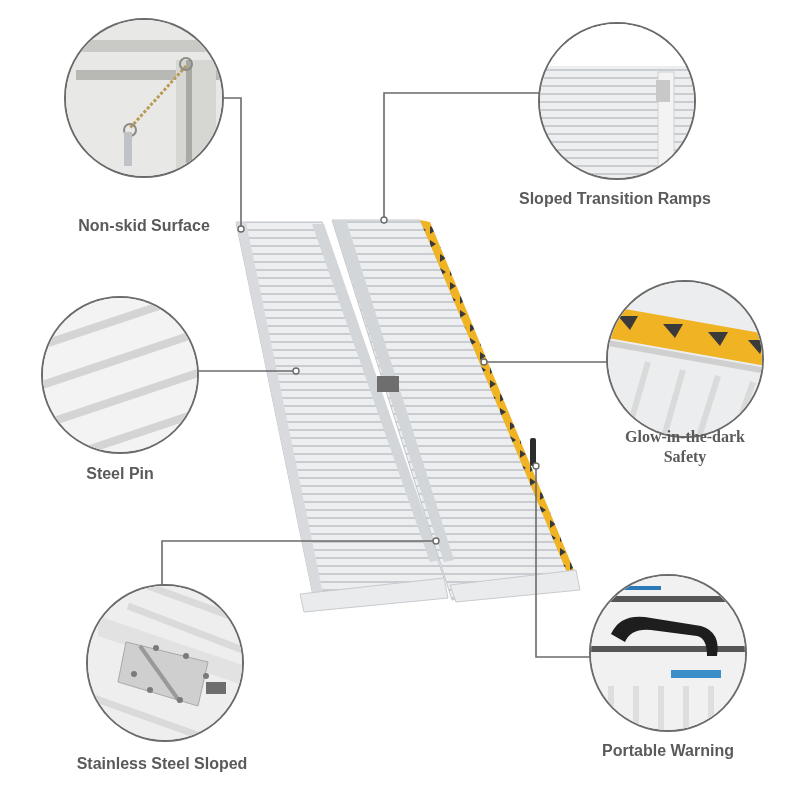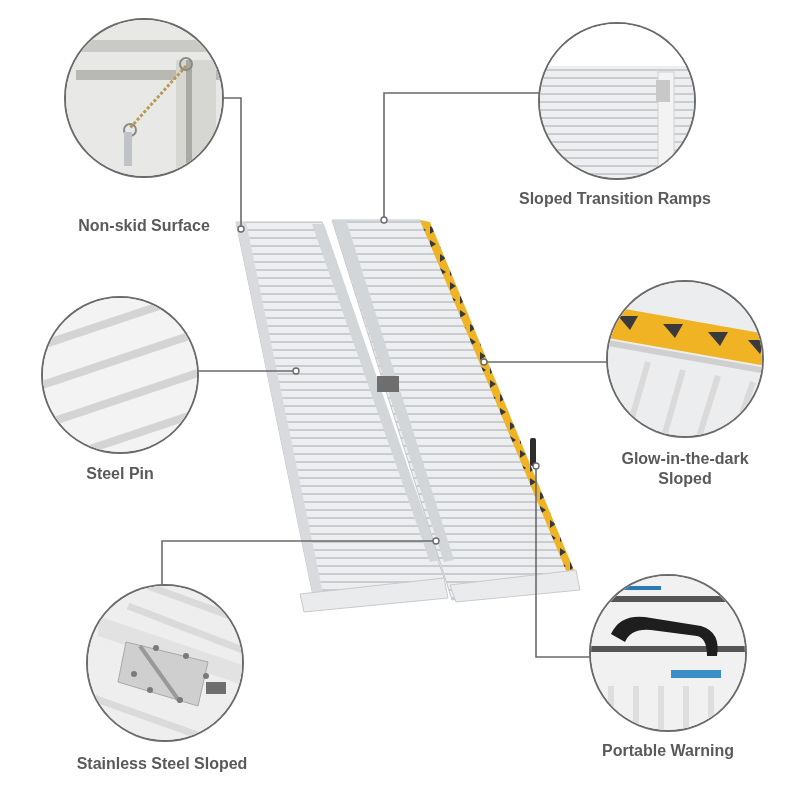--- a/index.html
+++ b/index.html
@@ -121,23 +121,23 @@
       </g>
       <polygon points="0,58 158,86 158,92 0,64" fill="#cfcfcf"></polygon>
       <g stroke="#dadada" stroke-width="6">
         <line x1="20" y1="150" x2="40" y2="80"></line>
         <line x1="55" y1="158" x2="75" y2="88"></line>
         <line x1="90" y1="158" x2="110" y2="94"></line>
         <line x1="125" y1="158" x2="145" y2="100"></line>
       </g>
     </svg>
   </div>
-  <div class="label" style="left:590px; top:449px; width:190px;">
+  <div class="label" style="left:590px; top:427px; width:190px;font-family:Liberation Serif, serif;">
     <div>Glow-in-the-dark</div>
-    <div>Sloped</div>
+    <div>Safety</div>
   </div>
 
   <div class="circle" style="left:86px; top:584px; width:158px; height:158px;">
     <svg width="158" height="158">
       <rect width="158" height="158" fill="#eeeeee"></rect>
       <g stroke="#dadada" stroke-width="7">
         <line x1="60" y1="0" x2="170" y2="40"></line>
         <line x1="40" y1="20" x2="170" y2="70"></line>
         <line x1="0" y1="110" x2="140" y2="160"></line>
       </g>

